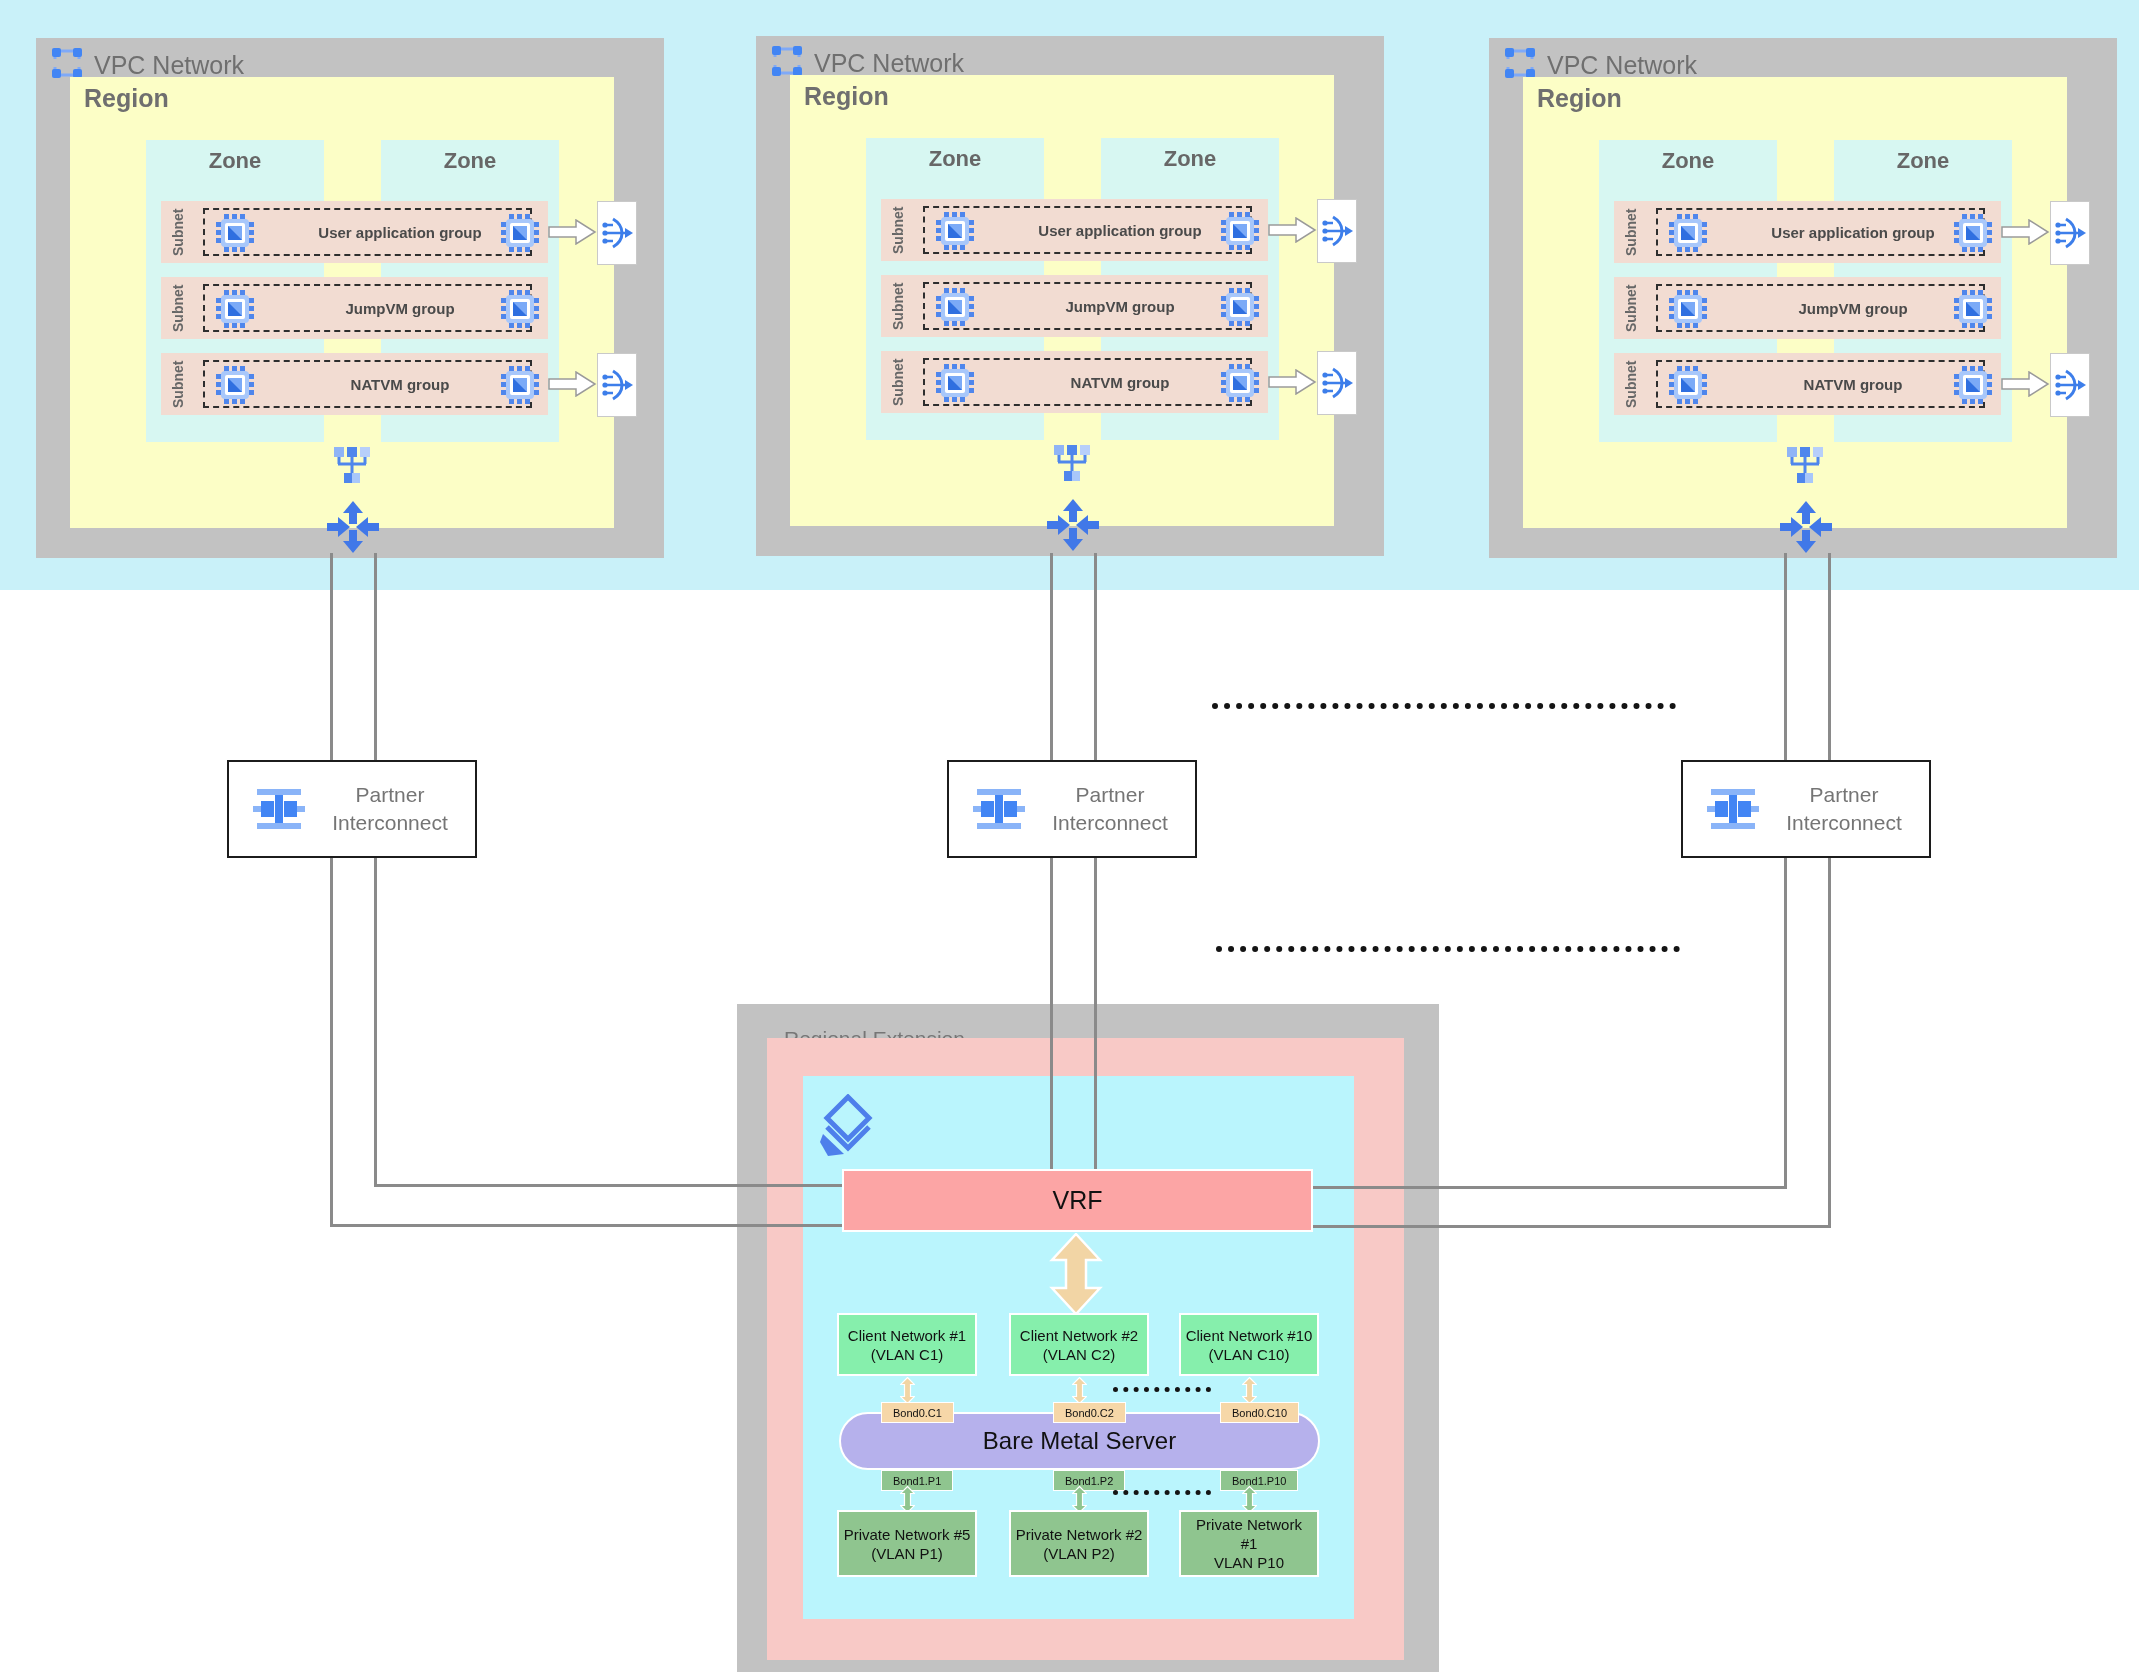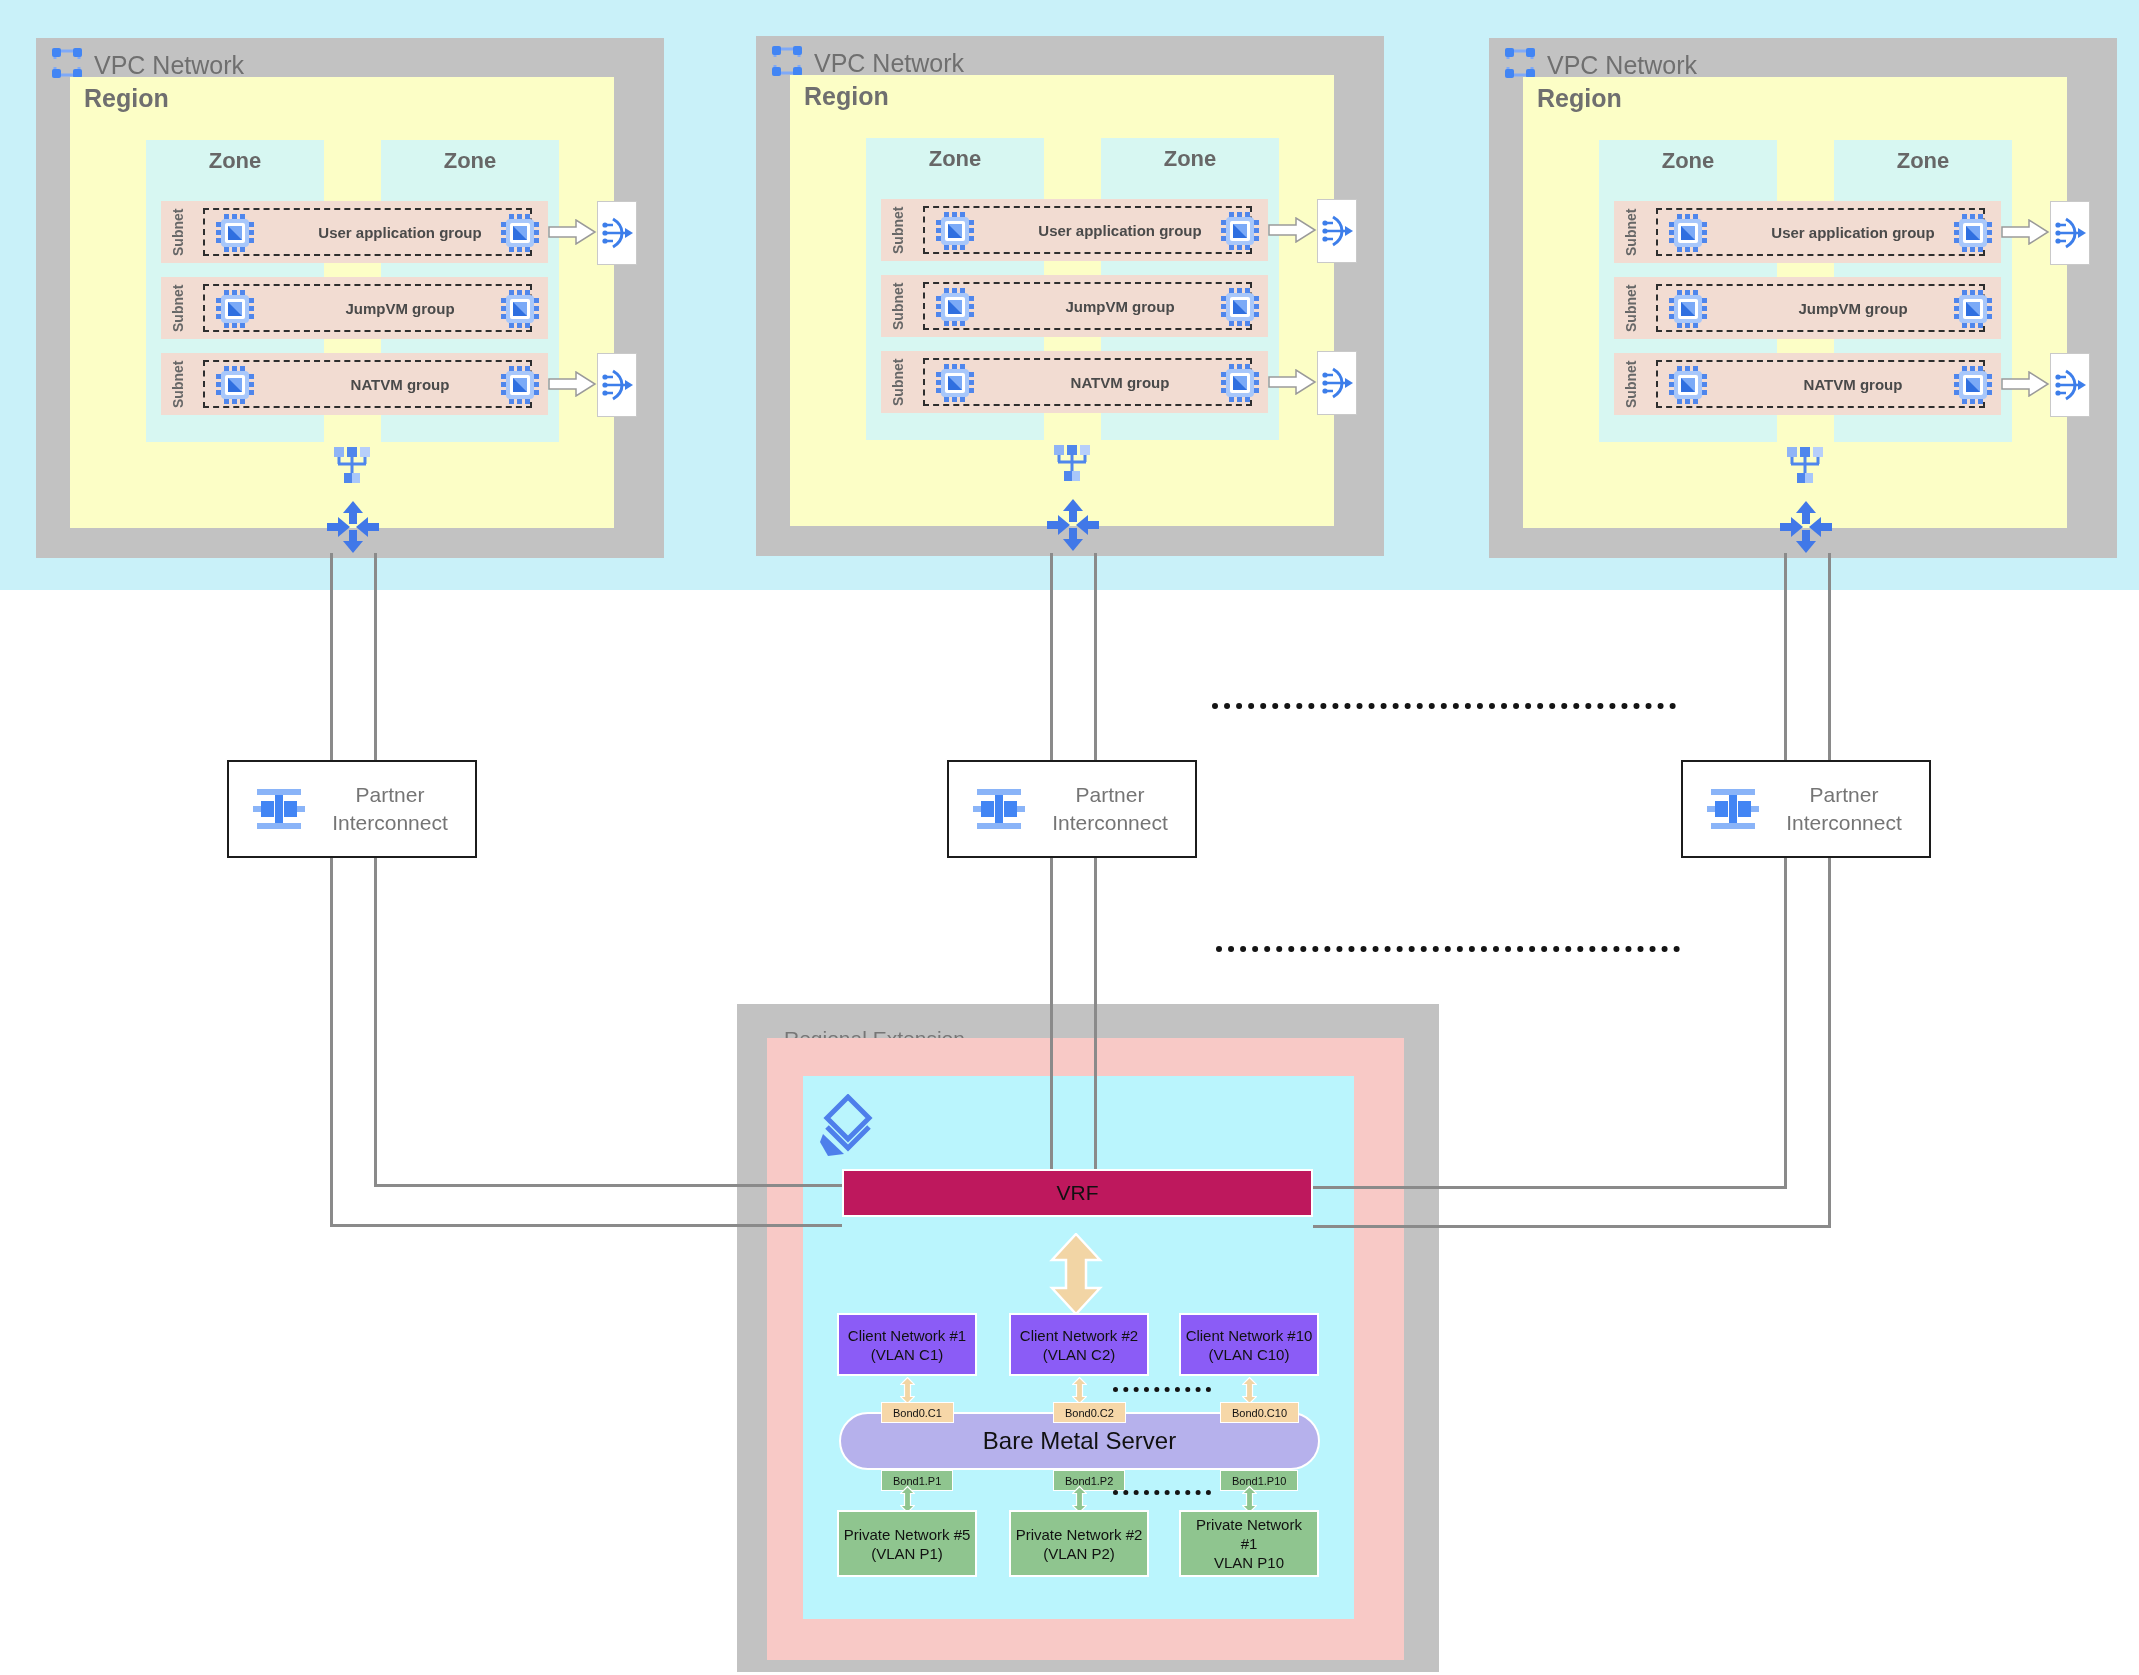--- a/index.html
+++ b/index.html
@@ -49,27 +49,27 @@
       display:flex;align-items:center;}
   .pi-icon{margin-left:24px;flex:0 0 auto;}
   .pi-text{flex:1;text-align:center;font-size:21px;color:#757575;line-height:28px;}
 
   
   .re-gray{left:737px;top:1004px;width:702px;height:668px;background:#c2c2c2;}
   .re-title{left:784px;top:1011px;font-size:21px;color:#767676;margin-top:16px;}
   .re-pink{left:767px;top:1038px;width:637px;height:622px;background:#f8c9c6;}
   .re-cyan{left:803px;top:1076px;width:551px;height:543px;background:#baf5fd;}
   .layers{left:816px;top:1094px;width:64px;height:66px;}
-  .vrf{left:842px;top:1169px;width:471px;height:48px;background:#be185d;border:2px solid #ffffff;box-sizing:border-box;
-       display:flex;align-items:center;justify-content:center;font-size:21px;color:#111;}
+  .vrf{left:842px;top:1169px;width:471px;height:63px;background:#fca5a5;border:2px solid #ffffff;box-sizing:border-box;
+       display:flex;align-items:center;justify-content:center;font-size:25px;color:#111;}
   .vrf-arrow{left:1047px;top:1233px;width:58px;height:82px;}
   .netbox{width:140px;height:63px;border:2px solid #ffffff;box-sizing:border-box;
           display:flex;flex-direction:column;align-items:center;justify-content:center;
           font-size:15px;color:#111;line-height:19px;text-align:center;}
-  .cn{top:1313px;background:#8b5cf6;}
+  .cn{top:1313px;background:#86efac;}
   .pn{top:1510px;background:#8fc58f;height:67px;}
   .bx1{left:837px;} .bx2{left:1009px;} .bx3{left:1179px;}
   .bond{height:17px;padding:1px 11px;border:1px solid #ffffff;font-size:11px;color:#111;
         display:flex;align-items:center;white-space:nowrap;box-sizing:content-box;}
   .bond-top{top:1402px;background:#f6d7a8;}
   .bond-bot{top:1470px;background:#8fc58f;}
   .sarrow{width:15px;height:27px;}
   .bms{left:839px;top:1412px;width:481px;height:58px;background:#b6b1ec;border:2px solid #ffffff;
        border-radius:31px;box-sizing:border-box;display:flex;align-items:center;justify-content:center;
        font-size:24px;color:#111;}

